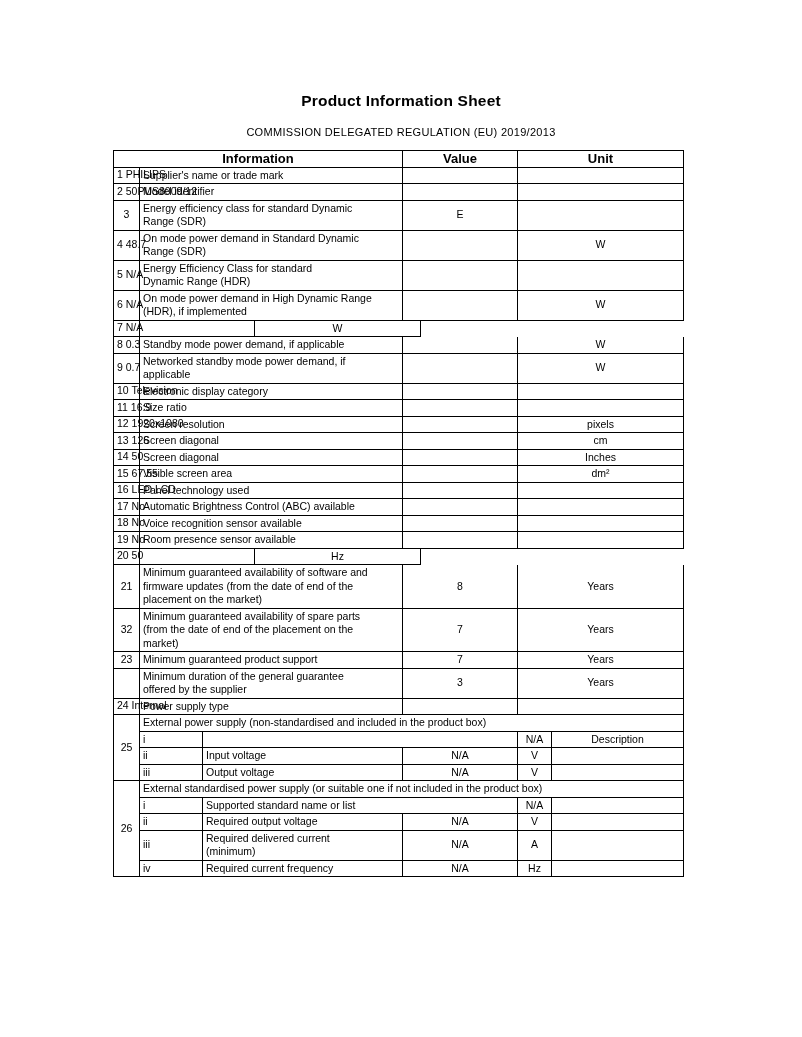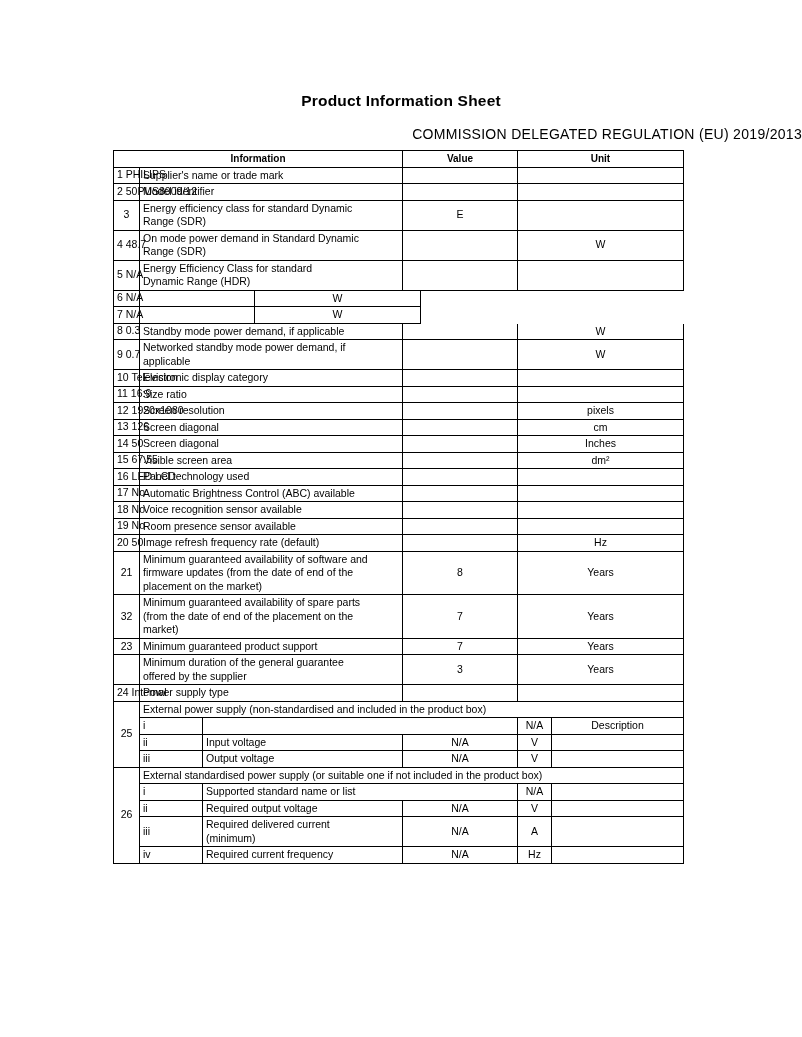--- a/index.html
+++ b/index.html
@@ -2,37 +2,37 @@
 <html><head>
 <meta charset="utf-8">
 <style>
   html,body { margin:0; padding:0; background:#e8e8e8; }
   .page {
     width:802px; height:1037px; background:#ffffff; position:relative;
     font-family:Liberation Sans, sans-serif; color:#000;
     margin:0 auto; overflow:hidden;
   }
   .doc-title { text-align:center; padding-top:92px; font-size:15.5px; font-weight:bold; letter-spacing:0.2px; }
-  .doc-subtitle { text-align:right; margin-top:16px; font-size:14px; letter-spacing:0.3px; }
+  .doc-subtitle { text-align:center; margin-top:16px; font-size:11px; letter-spacing:0.3px; }
 
   .pis-table {
     position:absolute; left:113px; top:150px; width:570px;
     border-top:1px solid #000; border-left:1px solid #000;
     font-size:10.5px; line-height:13.5px;
   }
   .t-row { display:flex; }
   .t-cell {
     box-sizing:border-box; border-right:1px solid #000; border-bottom:1px solid #000;
     padding:1px 3px; min-height:16px; display:flex; align-items:center;
   }
   .c-num   { width:26px;  justify-content:center; position:relative; }
   .c-label { width:263px; white-space:pre-line; }
   .c-val   { width:115px; justify-content:center; text-align:center; }
   .c-unit  { width:166px; justify-content:center; }
-  .hdr .t-cell { font-weight:bold; font-size:10px; justify-content:center; }
+  .hdr .t-cell { font-weight:bold; font-size:13px; justify-content:center; }
   .hdr .c-info { width:289px; }
   .overlap-span {
     position:absolute; left:3px; top:50%; transform:translateY(-50%);
     white-space:nowrap; z-index:2; text-align:left;
   }
   
   .g-row { display:flex; }
   .g-num {
     width:26px; box-sizing:border-box; border-right:1px solid #000; border-bottom:1px solid #000;
     display:flex; align-items:center; justify-content:center;
@@ -103,20 +103,22 @@
           </div>
           <div class="t-cell c-label">Energy Efficiency Class for standard
 Dynamic Range (HDR)</div>
           <div class="t-cell c-val"></div>
           <div class="t-cell c-unit"></div>
         </div>
         <div class="t-row">
           <div class="t-cell c-num">
             <span class="overlap-span">6 N/A</span>
           </div>
+          <div class="t-cell c-label">On mode power demand in High Dynamic Range
+(HDR), if implemented</div>
           <div class="t-cell c-val"></div>
           <div class="t-cell c-unit">W</div>
         </div>
         <div class="t-row">
           <div class="t-cell c-num">
             <span class="overlap-span">7 N/A</span>
           </div>
           <div class="t-cell c-val"></div>
           <div class="t-cell c-unit">W</div>
         </div>
@@ -214,21 +216,20 @@
             <span class="overlap-span">19 No</span>
           </div>
           <div class="t-cell c-label">Room presence sensor available</div>
           <div class="t-cell c-val"></div>
           <div class="t-cell c-unit"></div>
         </div>
         <div class="t-row">
           <div class="t-cell c-num">
             <span class="overlap-span">20 50</span>
           </div>
-          <div class="t-cell c-label">Image refresh frequency rate (default)</div>
           <div class="t-cell c-val"></div>
           <div class="t-cell c-unit">Hz</div>
         </div>
         <div class="t-row">
           <div class="t-cell c-num">21</div>
           <div class="t-cell c-label">Minimum guaranteed availability of software and
 firmware updates (from the date of end of the
 placement on the market)</div>
           <div class="t-cell c-val">8</div>
           <div class="t-cell c-unit">Years</div>

